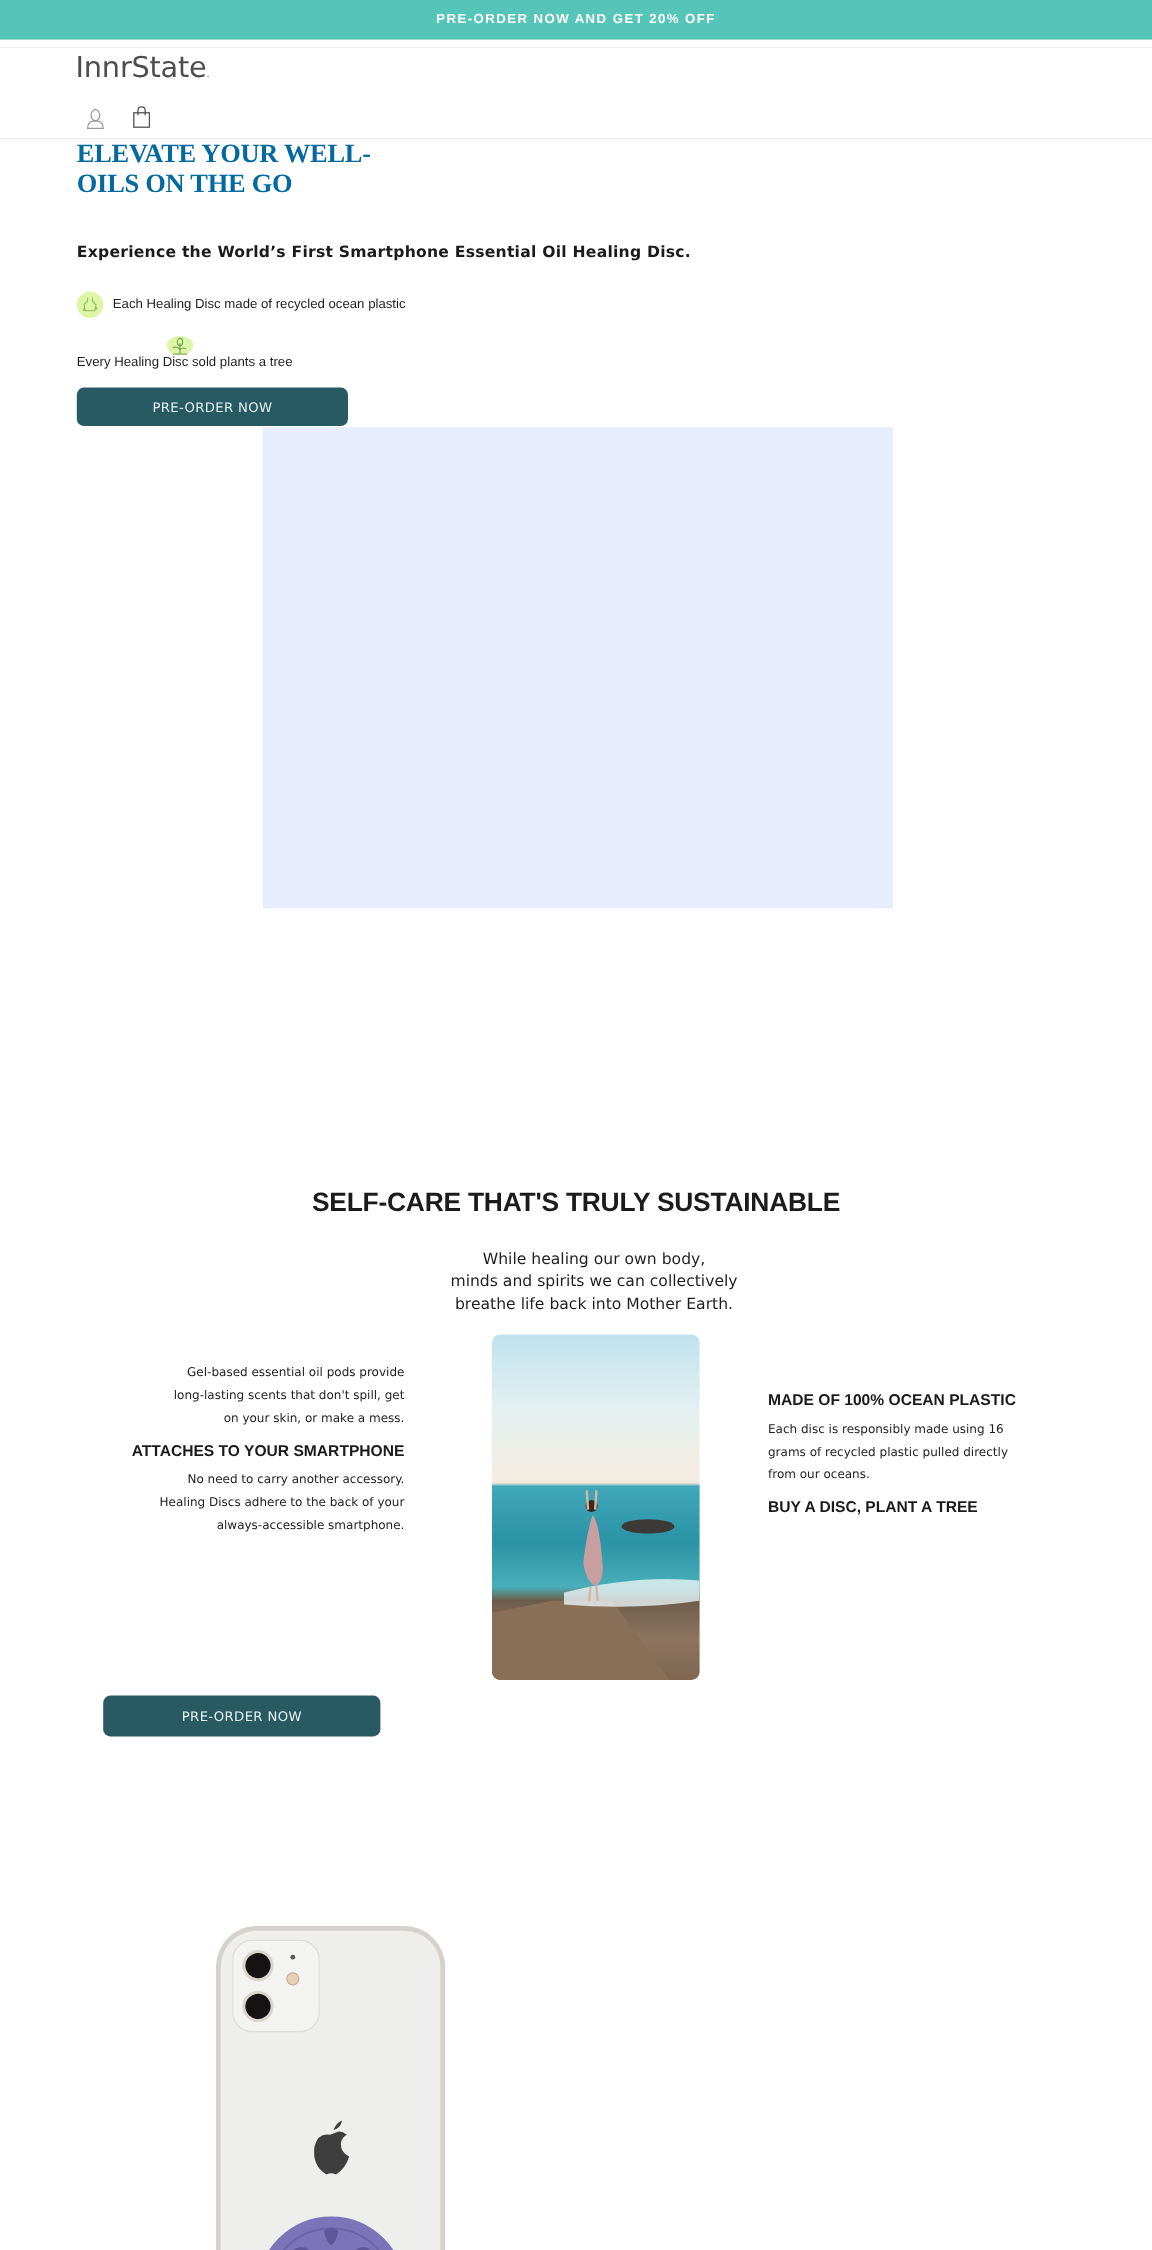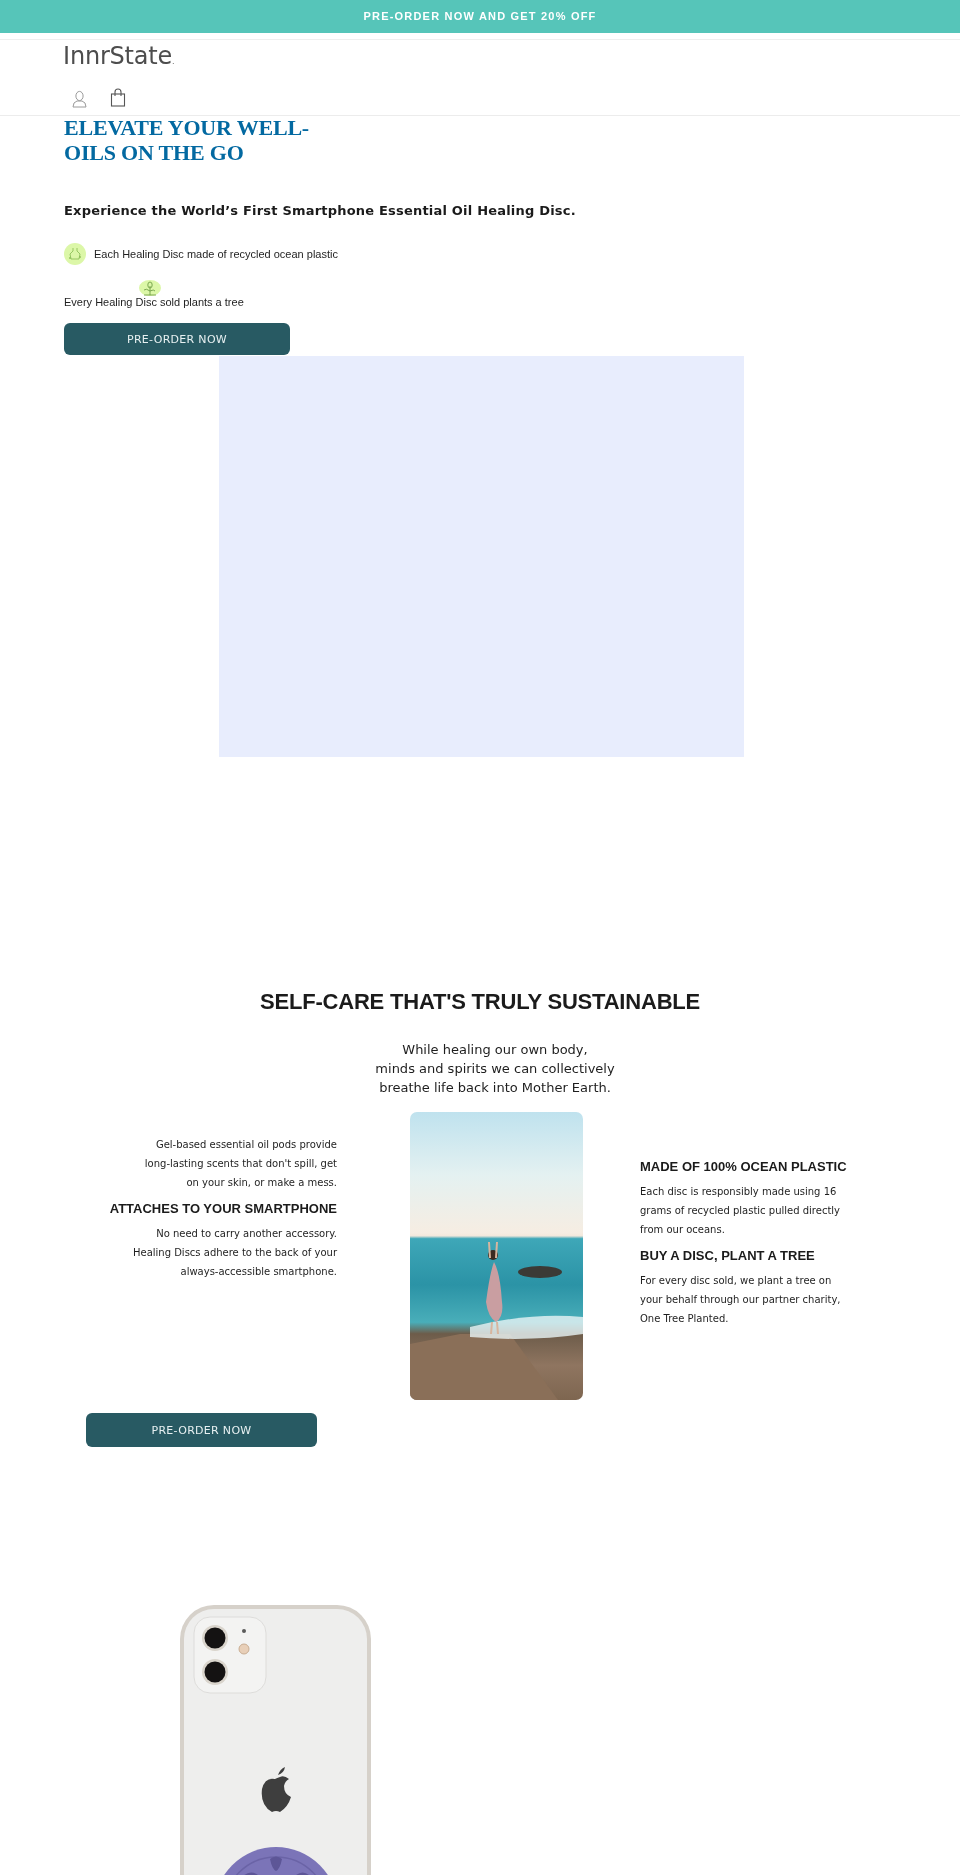--- a/index.html
+++ b/index.html
@@ -187,25 +187,20 @@
   <div class="feat-h">
     <div>MADE OF 100% OCEAN PLASTIC</div>
   </div>
   <div class="feat-p">
     <div>Each disc is responsibly made using 16</div>
     <div>grams of recycled plastic pulled directly</div>
     <div>from our oceans.</div>
   </div>
   <div class="feat-h">
     <div>BUY A DISC, PLANT A TREE</div>
-  </div>
-  <div class="feat-p">
-    <div>For every disc sold, we plant a tree on</div>
-    <div>your behalf through our partner charity,</div>
-    <div>One Tree Planted.</div>
   </div>
 </div>
 
 <div class="cta" style="left:86px; top:1413px; width:231px; height:34px;">
   <span>PRE-ORDER NOW</span>
 </div>
 
 <div class="phone">
   <div class="phone-back">
     <svg width="183" height="296" viewBox="0 0 183 296">

